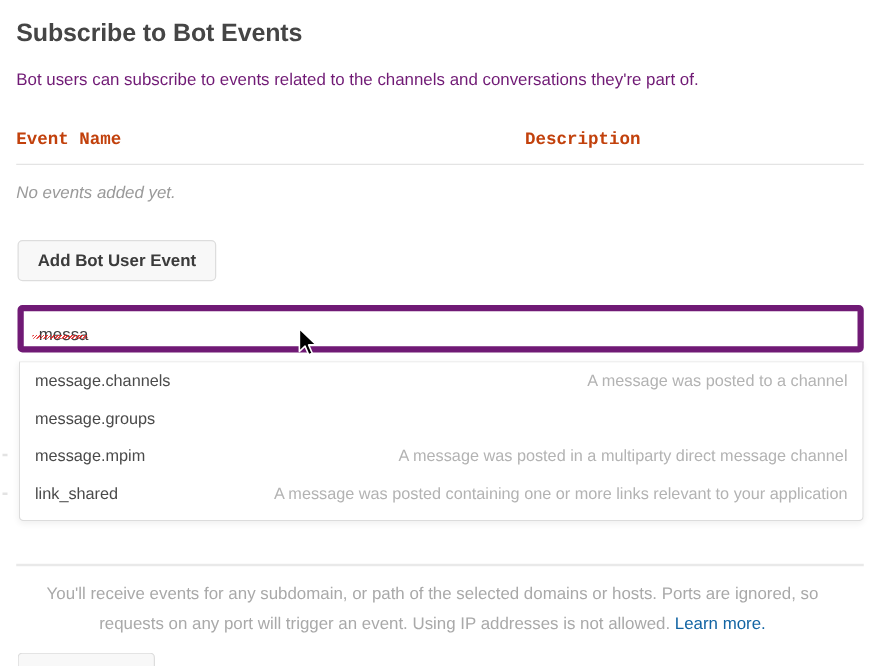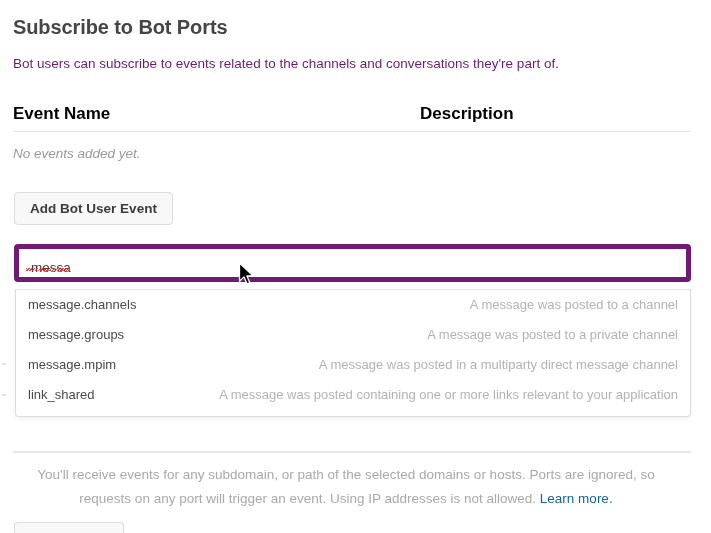--- a/index.html
+++ b/index.html
@@ -47,23 +47,24 @@
   .table-head {
     position: absolute;
     left: 13px;
     top: 104px;
     width: 678px;
     height: 18px;
   }
   .th {
     position: absolute;
     top: 0;
-    font-size: 17px;
+    font-size: 14px;
     font-weight: bold;
-    color: #000000;
+    color: #c2410c;
+    font-family: Liberation Mono, monospace;
   }
   .th-event { left: 0px; }
   .th-desc  { left: 407px; }
 
   .table-divider {
     position: absolute;
     left: 13px;
     top: 131px;
     width: 678px;
     height: 1px;
@@ -230,21 +231,21 @@
     width: 18px;
     height: 26px;
     pointer-events: none;
   }
 </style>
 </head>
 <body>
 
 <div class="page">
 
-  <div class="section-title">Subscribe to Bot Ports</div>
+  <div class="section-title">Subscribe to Bot Events</div>
   <div class="section-desc">Bot users can subscribe to events related to the channels and conversations they're part of.</div>
 
   <div class="table-head">
     <span class="th th-event">Event Name</span>
     <span class="th th-desc">Description</span>
   </div>
   <div class="table-divider"></div>
   <div class="empty-row">No events added yet.</div>
 
   <button class="add-btn">Add Bot User Event</button>
@@ -259,21 +260,20 @@
   </div>
   <div class="spell-underline"></div>
 
   <div class="dropdown">
     <div class="dd-item">
       <span class="dd-name">message.channels</span>
       <span class="dd-desc">A message was posted to a channel</span>
     </div>
     <div class="dd-item">
       <span class="dd-name">message.groups</span>
-      <span class="dd-desc">A message was posted to a private channel</span>
     </div>
     <div class="dd-item">
       <span class="dd-name">message.mpim</span>
       <span class="dd-desc">A message was posted in a multiparty direct message channel</span>
     </div>
     <div class="dd-item">
       <span class="dd-name">link_shared</span>
       <span class="dd-desc">A message was posted containing one or more links relevant to your application</span>
     </div>
   </div>

